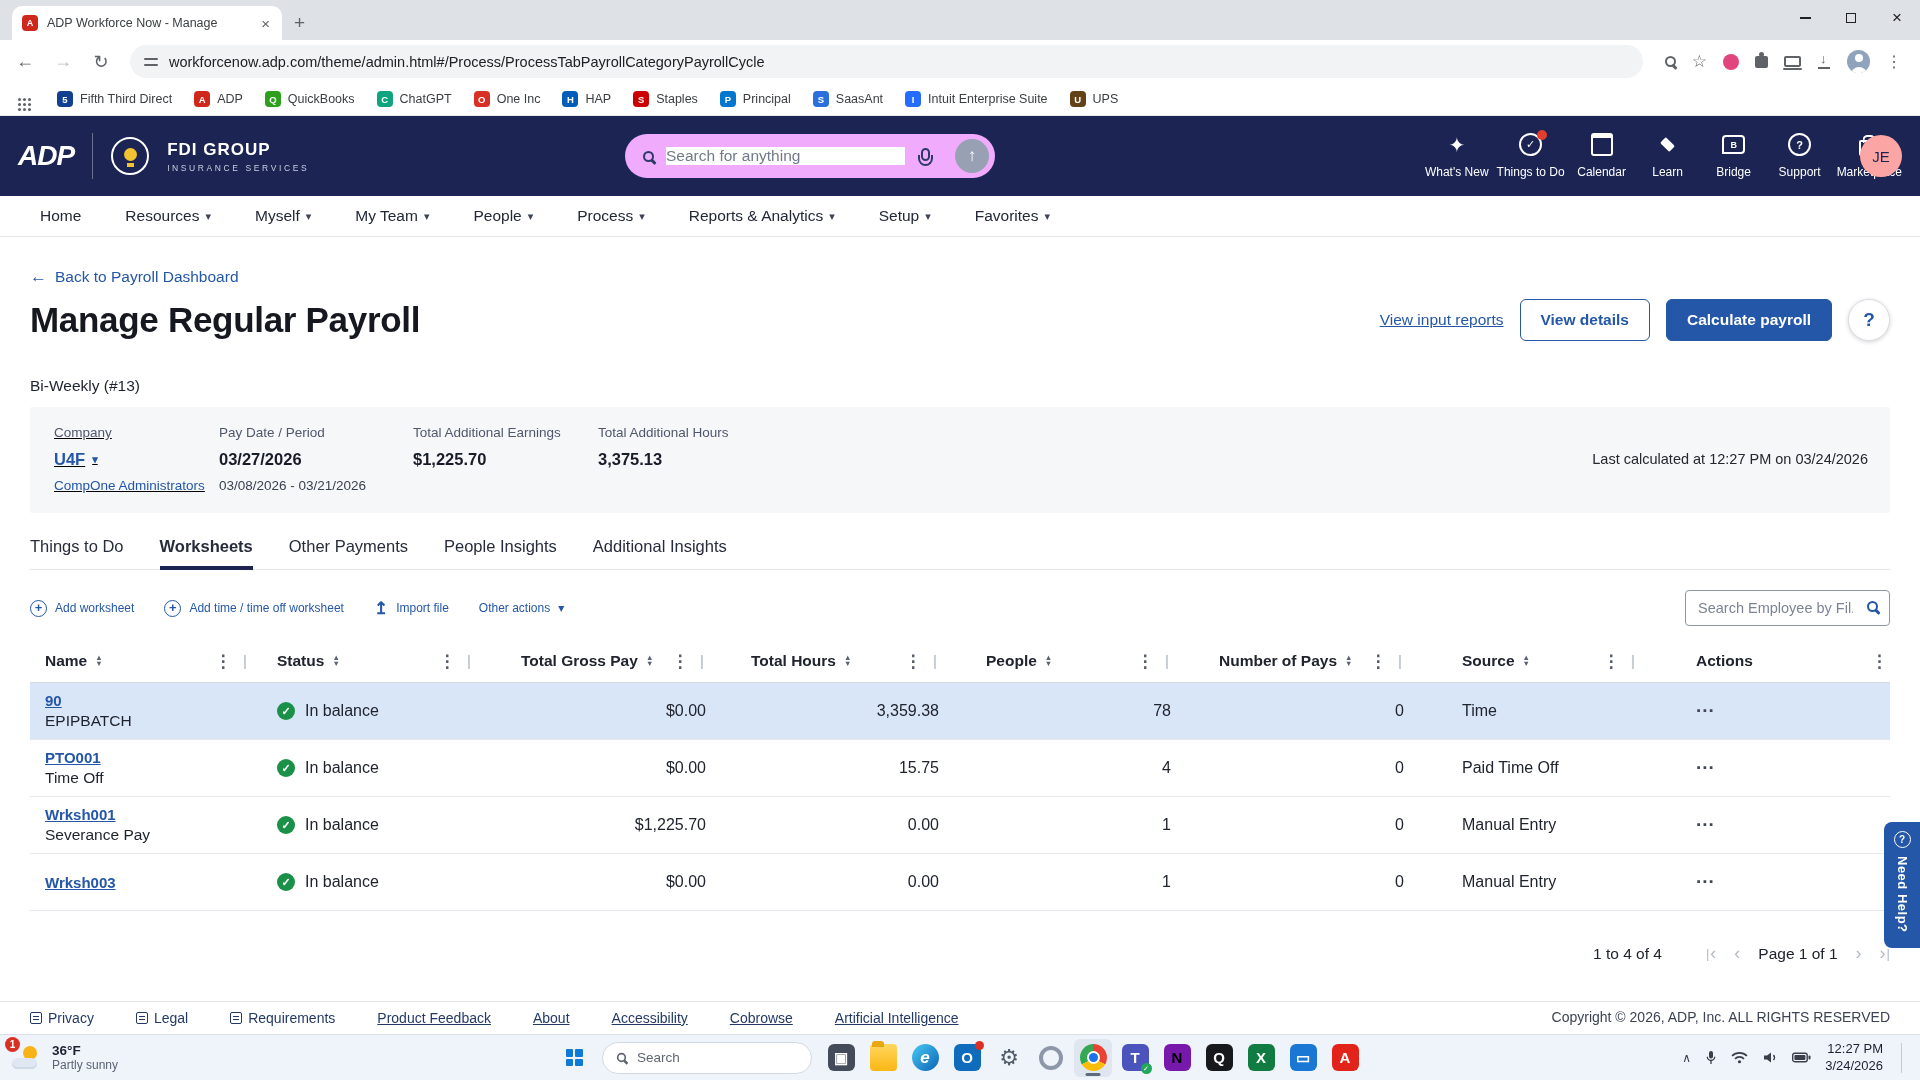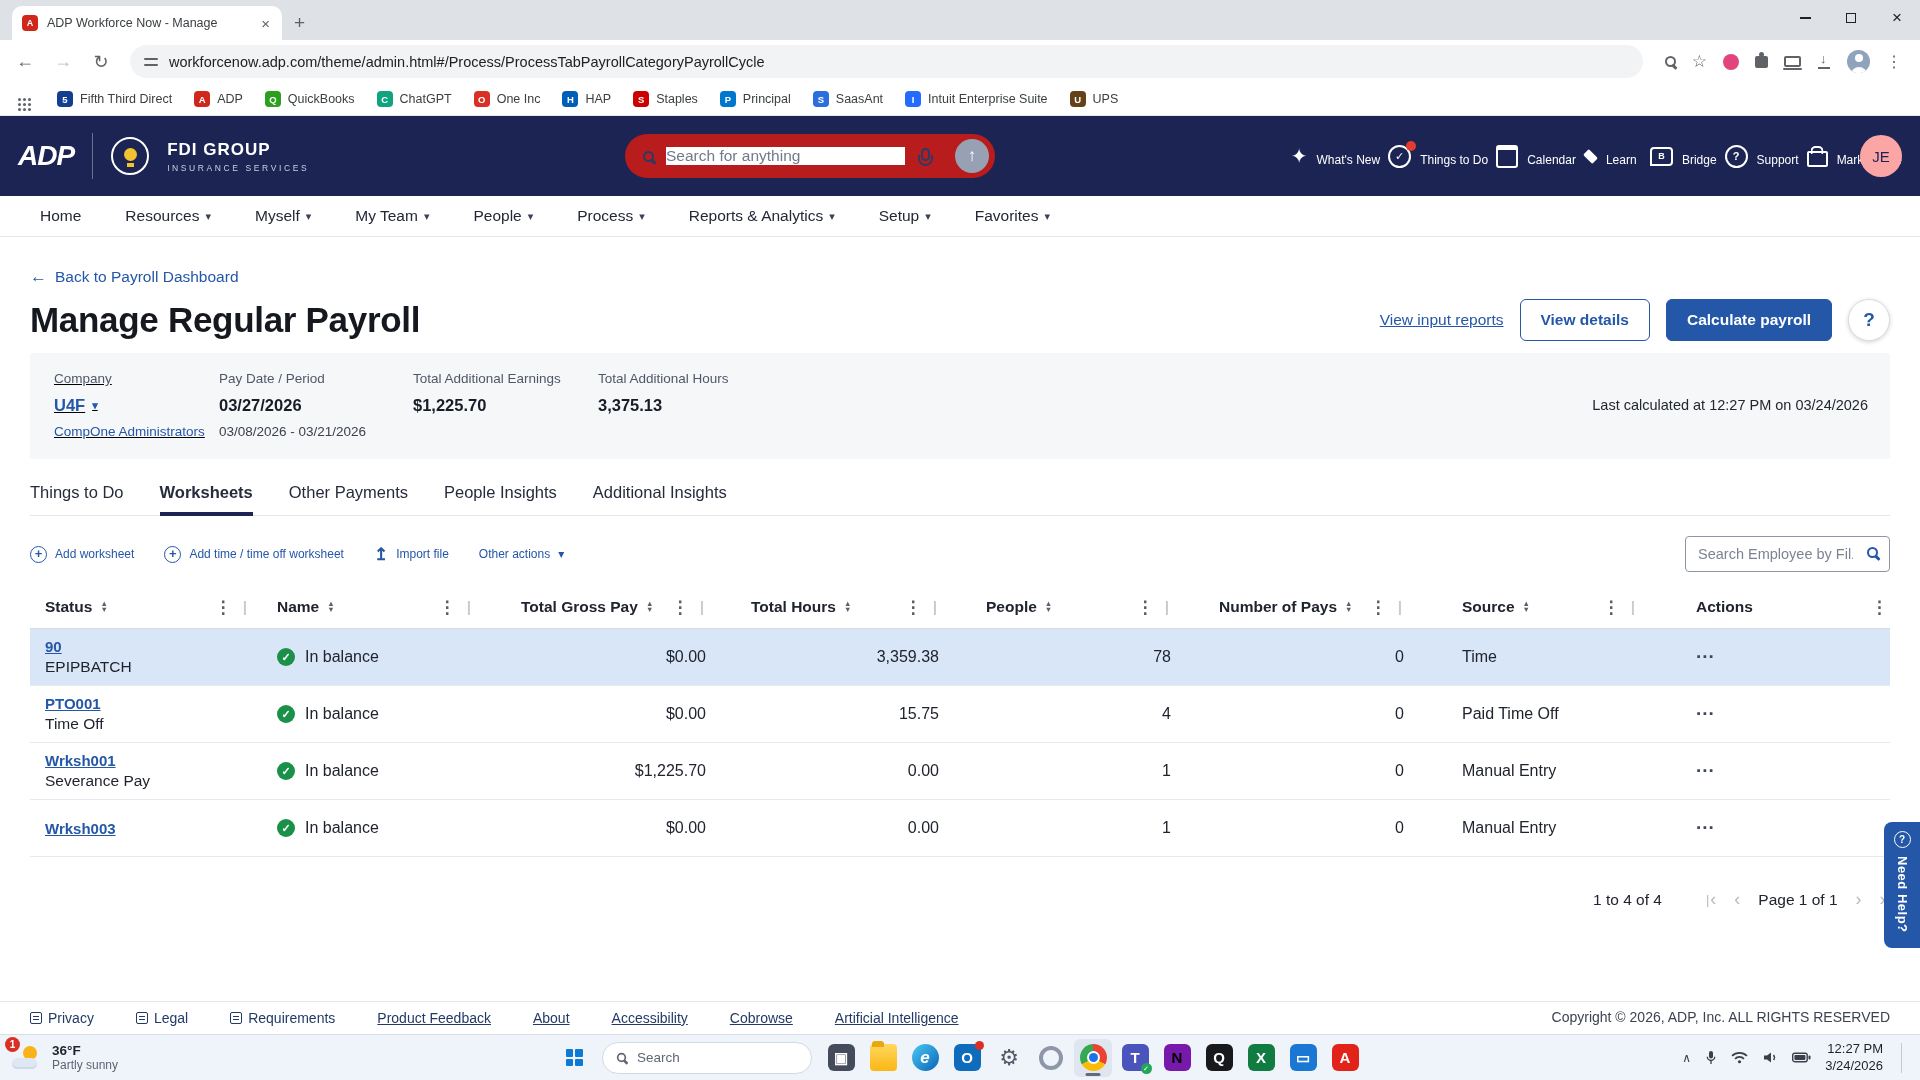--- a/index.html
+++ b/index.html
@@ -56,30 +56,30 @@
   
   .adp-header { height:80px; background:var(--navy); position:relative; display:flex; align-items:center; color:#fff; }
   .brand { display:flex; align-items:center; gap:18px; padding-left:18px; }
   .adp-logo { font-size:28px; font-weight:800; font-style:italic; letter-spacing:-1px; }
   .brand-div { width:1px; height:46px; background:rgba(255,255,255,.35); }
   .bulb { width:38px; height:38px; border:2px solid #fff; border-radius:50%; position:relative; display:flex; align-items:center; justify-content:center; flex:none; }
   .bulb::before { content:""; width:13px; height:13px; border-radius:50%; background:#f2c230; margin-bottom:4px; }
   .bulb::after { content:""; position:absolute; bottom:6px; width:7px; height:4px; background:#f2c230; }
   .org-name { font-size:17px; font-weight:700; letter-spacing:1px; }
   .org-sub { font-size:8.5px; letter-spacing:2.6px; color:#c8cfdf; margin-top:3px; }
-  .hdr-search { position:absolute; left:625px; top:18px; width:370px; height:44px; background:#b91c1c; border-radius:24px; display:flex; align-items:center; padding:0 6px 0 18px; gap:12px; }
+  .hdr-search { position:absolute; left:625px; top:18px; width:370px; height:44px; background:#f0abfc; border-radius:24px; display:flex; align-items:center; padding:0 6px 0 18px; gap:12px; }
   .mag.navy { border-color:#2b3a67; } .mag.navy::after { background:#2b3a67; }
   .hdr-search input { border:0; outline:0; flex:1; font-size:15.5px; color:#222; font-family:inherit; min-width:0; }
   .hdr-search input::placeholder { color:#707a8a; }
   .mic { width:9px; height:13px; border:2px solid #2b3a67; border-radius:5px; position:relative; margin:0 13px 4px 4px; flex:none; }
   .mic::after { content:""; position:absolute; left:-5px; right:-5px; top:5px; height:9px; border:2px solid #2b3a67; border-top:0; border-radius:0 0 9px 9px; }
   .go-btn { width:34px; height:34px; border-radius:50%; background:#98a1b3; border:0; display:flex; align-items:center; justify-content:center; flex:none; }
   .go-btn::before { content:"↑"; color:#fff; font-size:17px; font-weight:700; }
   .hdr-right { position:absolute; right:16px; top:0; height:100%; display:flex; align-items:center; gap:4px; }
-  .ql { display:flex; flex-direction:row; align-items:flex-end; gap:9px; min-width:62px; padding:0 2px; }
+  .ql { display:flex; flex-direction:column; align-items:center; gap:9px; min-width:62px; padding:0 2px; }
   .qli { height:22px; display:flex; align-items:center; justify-content:center; position:relative; }
   .ql-label { font-size:12px; color:#fff; white-space:nowrap; }
   .qli.whats-new::before { content:"✦"; font-size:20px; }
   .qli.things-to-do::before { content:"✓"; width:19px; height:19px; border:2px solid #fff; border-radius:50%; font-size:11px; display:flex; align-items:center; justify-content:center; }
   .qli.calendar::before { content:""; width:18px; height:16px; border:2px solid #fff; border-top-width:5px; border-radius:3px; }
   .qli.learn::before { content:""; width:13px; height:13px; background:#fff; transform:rotate(45deg) scale(1,.62); border-radius:2px; }
   .qli.bridge::before { content:"B"; width:19px; height:15px; border:2px solid #fff; border-radius:4px 4px 4px 0; font-size:9px; font-weight:700; display:flex; align-items:center; justify-content:center; }
   .qli.support::before { content:"?"; width:19px; height:19px; border:2px solid #fff; border-radius:50%; font-size:11px; font-weight:700; display:flex; align-items:center; justify-content:center; }
   .qli.marketplace::before { content:""; width:17px; height:12px; border:2px solid #fff; border-radius:2px; margin-top:6px; }
   .qli.marketplace::after { content:""; position:absolute; top:1px; left:50%; transform:translateX(-50%); width:9px; height:6px; border:2px solid #fff; border-bottom:none; border-radius:5px 5px 0 0; }
@@ -455,20 +455,21 @@
     <div class="title-row">
       <h1 class="page-title">Manage Regular Payroll</h1>
       <div class="title-actions">
         <a class="link-u">View input reports</a>
         <button class="btn btn-outline">View details</button>
         <button class="btn btn-primary">Calculate payroll</button>
         <span class="help-fab"></span>
       </div>
     </div>
 
+    <div class="cycle-label">Bi-Weekly (#13)</div>
 
     <div class="summary-card">
       <div class="sc-col c1">
         <span class="sc-label">Company</span>
         <span class="company-code">
             <span>U4F</span>
           </span>
         <a class="sc-sublink">CompOne Administrators</a>
       </div>
       <div class="sc-col c2">
@@ -530,28 +531,28 @@
       <div class="emp-search">
         <input placeholder="Search Employee by Fil..." style="">
         <span class="mag blue"></span>
       </div>
     </div>
 
     <div class="ws-table">
       <div class="thead">
 
           <div class="th">
-            <span>Status</span>
+            <span>Name</span>
             <span class="sort"></span>
             <span class="kebab"></span>
             <span class="pipe"></span>
           </div>
 
           <div class="th">
-            <span>Name</span>
+            <span>Status</span>
             <span class="sort"></span>
             <span class="kebab"></span>
             <span class="pipe"></span>
           </div>
 
           <div class="th">
             <span>Total Gross Pay</span>
             <span class="sort"></span>
             <span class="kebab"></span>
             <span class="pipe"></span>

